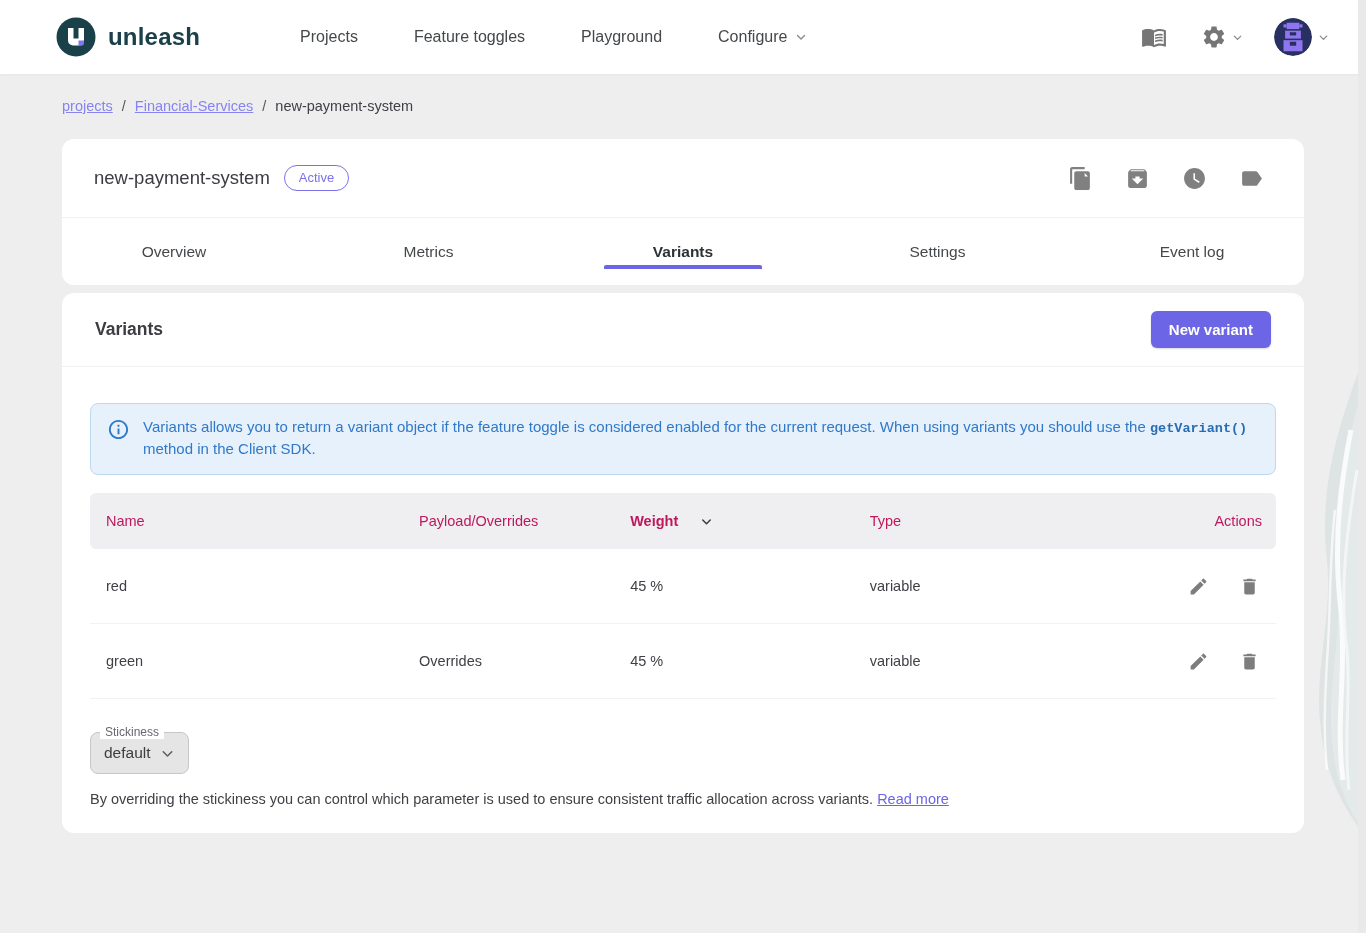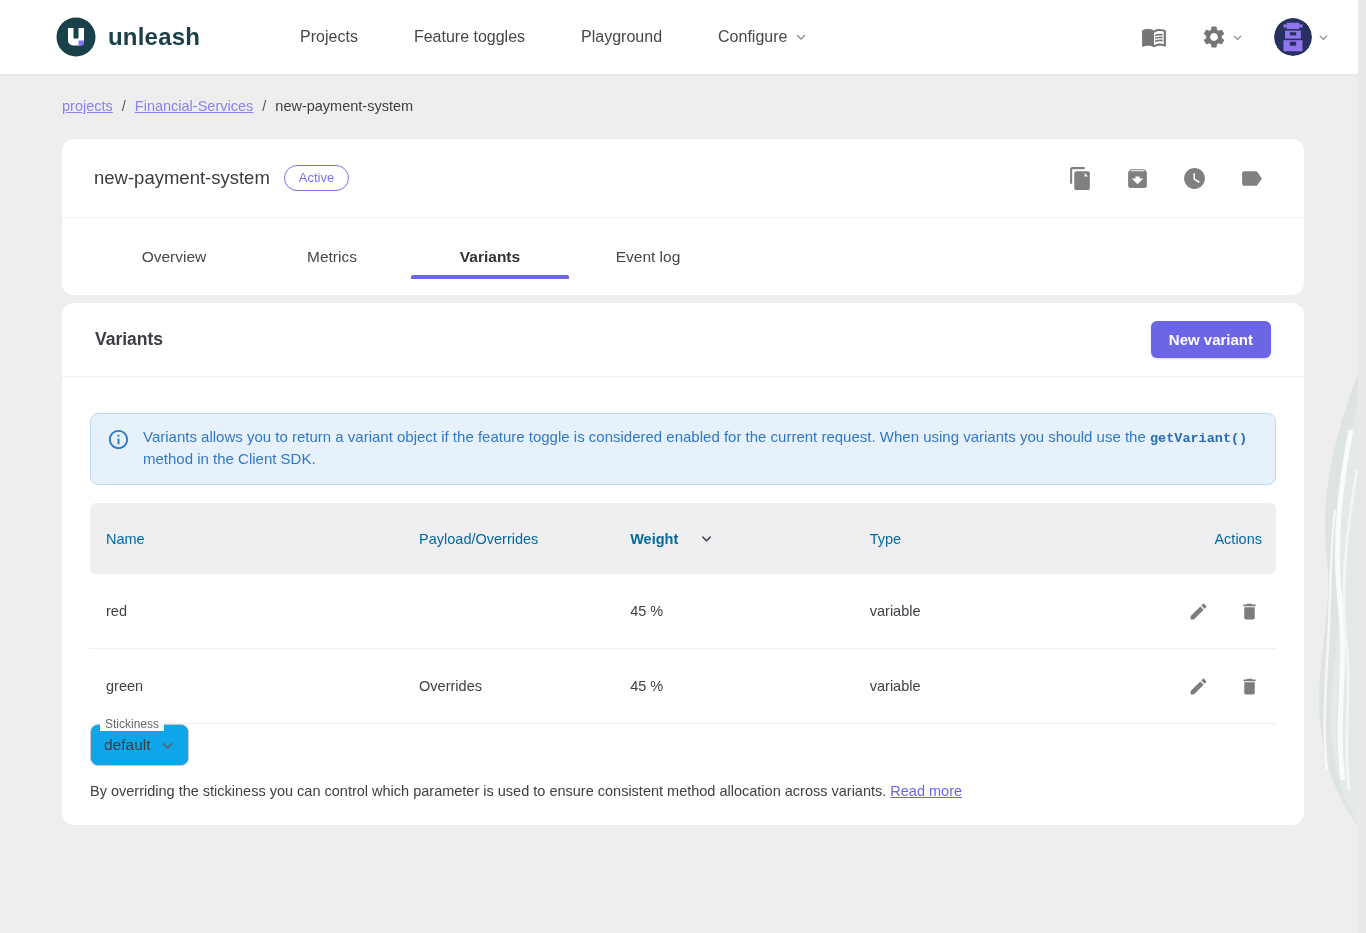--- a/index.html
+++ b/index.html
@@ -43,21 +43,21 @@
   .header-card { margin-top:25px; }
   .title-row { height:78px; display:flex; align-items:center; padding:0 36px 0 32px; }
   .feature-title { font-size:18.5px; font-weight:400; color:#3c3c42; }
   .status-badge {
     margin-left:14px; font-size:13px; color:#7b71e8; border:1px solid #7b71e8;
     border-radius:999px; padding:4px 14px; line-height:1.2; cursor:default;
   }
   .header-actions { margin-left:auto; display:flex; align-items:center; gap:24px; }
   .header-actions .icon-btn { color:#808080; }
 
-  .tabs { display:flex; border-top:1px solid #f0f0f2; padding:16px 33px; height:78px; }
+  .tabs { display:flex; border-top:1px solid #f0f0f2; padding:16px 33px; height:68px;justify-content:space-between; }
   .tab {
     min-width:158px; display:flex; align-items:center; justify-content:center;
     font-size:15.5px; color:#45484b; cursor:pointer; position:relative;
   }
   .tab.active { font-weight:700; color:#2f3234; }
   .tab.active::after {
     content:""; position:absolute; left:0; right:0; bottom:0; height:4px;
     background:#6c65e5; border-radius:2px 2px 0 0;
   }
 
@@ -79,38 +79,38 @@
     margin-bottom:18px;
   }
   .alert-icon { color:#3079c9; flex:none; margin-top:1px; }
   .alert-text { font-size:15px; line-height:20px; color:#3079c9; }
   .alert-code { font-family:"Liberation Mono", monospace; font-weight:700; color:#2a6cb4; font-size:13.5px; }
 
   
   .vtable { width:100%; }
   .vrow { display:flex; align-items:center; }
   .vhead {
-    background:#efeff1; border-radius:6px; height:71px; font-size:14.5px; color:#0369a1;
+    background:#efeff1; border-radius:6px; height:56px; font-size:14.5px; color:#be185d;
   }
   .vbody-row { height:75px; font-size:14.5px; color:#404046; border-bottom:1px solid #f2f2f4; }
   .col { padding-left:16px; }
   .col-name    { width:26.4%; }
   .col-payload { width:17.8%; }
   .col-weight  { width:20.2%; }
   .col-type    { width:21.2%; }
   .col-actions { flex:1; text-align:right; padding-right:14px; }
   .sort-col { font-weight:700; display:flex; align-items:center; gap:21px; cursor:pointer; }
   .row-actions { display:flex; justify-content:flex-end; gap:26px; }
   .row-actions .icon-btn { color:#7d7d7d; padding:2px; }
 
   
   .select-field {
     position:relative; display:inline-flex; align-items:center; gap:8px;
     border:1px solid #c6c6cb; border-radius:8px; padding:11px 12px 11px 13px;
-    cursor:pointer; background:#0ea5e9;
+    margin-top:33px; cursor:pointer; background:#e5e5e5;
   }
   .select-label {
     position:absolute; top:-8px; left:9px; background:#ffffff; padding:0 5px;
     font-size:12px; color:#67676e;
   }
   .select-value { font-size:15.5px; color:#3c3c42; }
   .select-field .chev { color:#5f5f64; }
 
   .stickiness-note { margin-top:17px; font-size:14.5px; color:#404046; }
   .read-more { color:#6c65e5; text-decoration:underline; cursor:pointer; }
@@ -250,20 +250,23 @@
       <div class="tab">
           <span>Overview</span>
         </div>
       <div class="tab">
           <span>Metrics</span>
         </div>
       <div class="tab active">
           <span>Variants</span>
         </div>
       <div class="tab">
+          <span>Settings</span>
+        </div>
+      <div class="tab">
           <span>Event log</span>
         </div>
     </div>
   </section>
 
   <section class="card main-card">
     <div class="section-header">
       <h2 class="section-title">Variants</h2>
       <button class="primary-btn">New variant</button>
     </div>
@@ -352,21 +355,21 @@
       <div class="select-field">
         <span class="select-label">Stickiness</span>
         <span class="select-value">default</span>
         <span class="chev">
           <svg width="17" height="17" viewBox="0 0 24 24" fill="none" stroke="currentColor" stroke-width="2.2" stroke-linecap="round" stroke-linejoin="round">
               <path d="M6 9.5l6 6 6-6"></path>
             </svg>
         </span>
       </div>
 
-      <p class="stickiness-note"><span>By overriding the stickiness you can control which parameter is used to ensure consistent method allocation across variants. </span><a class="read-more">Read more</a></p>
+      <p class="stickiness-note"><span>By overriding the stickiness you can control which parameter is used to ensure consistent traffic allocation across variants. </span><a class="read-more">Read more</a></p>
 
     </div>
   </section>
 </div>
 
 <div class="deco">
   <svg width="60" height="458" viewBox="0 0 60 458">
     <g fill="none">
       <path d="M60 0 C38 60 20 120 28 190 C34 250 14 300 22 360 C26 400 40 430 60 458 L60 0 Z" fill="#dbe1e1" opacity="0.85"></path>
       <path d="M60 30 C44 90 30 150 38 210 C44 270 26 320 34 380 C38 415 48 435 60 455 Z" fill="#e4e9e9" opacity="0.9"></path>

